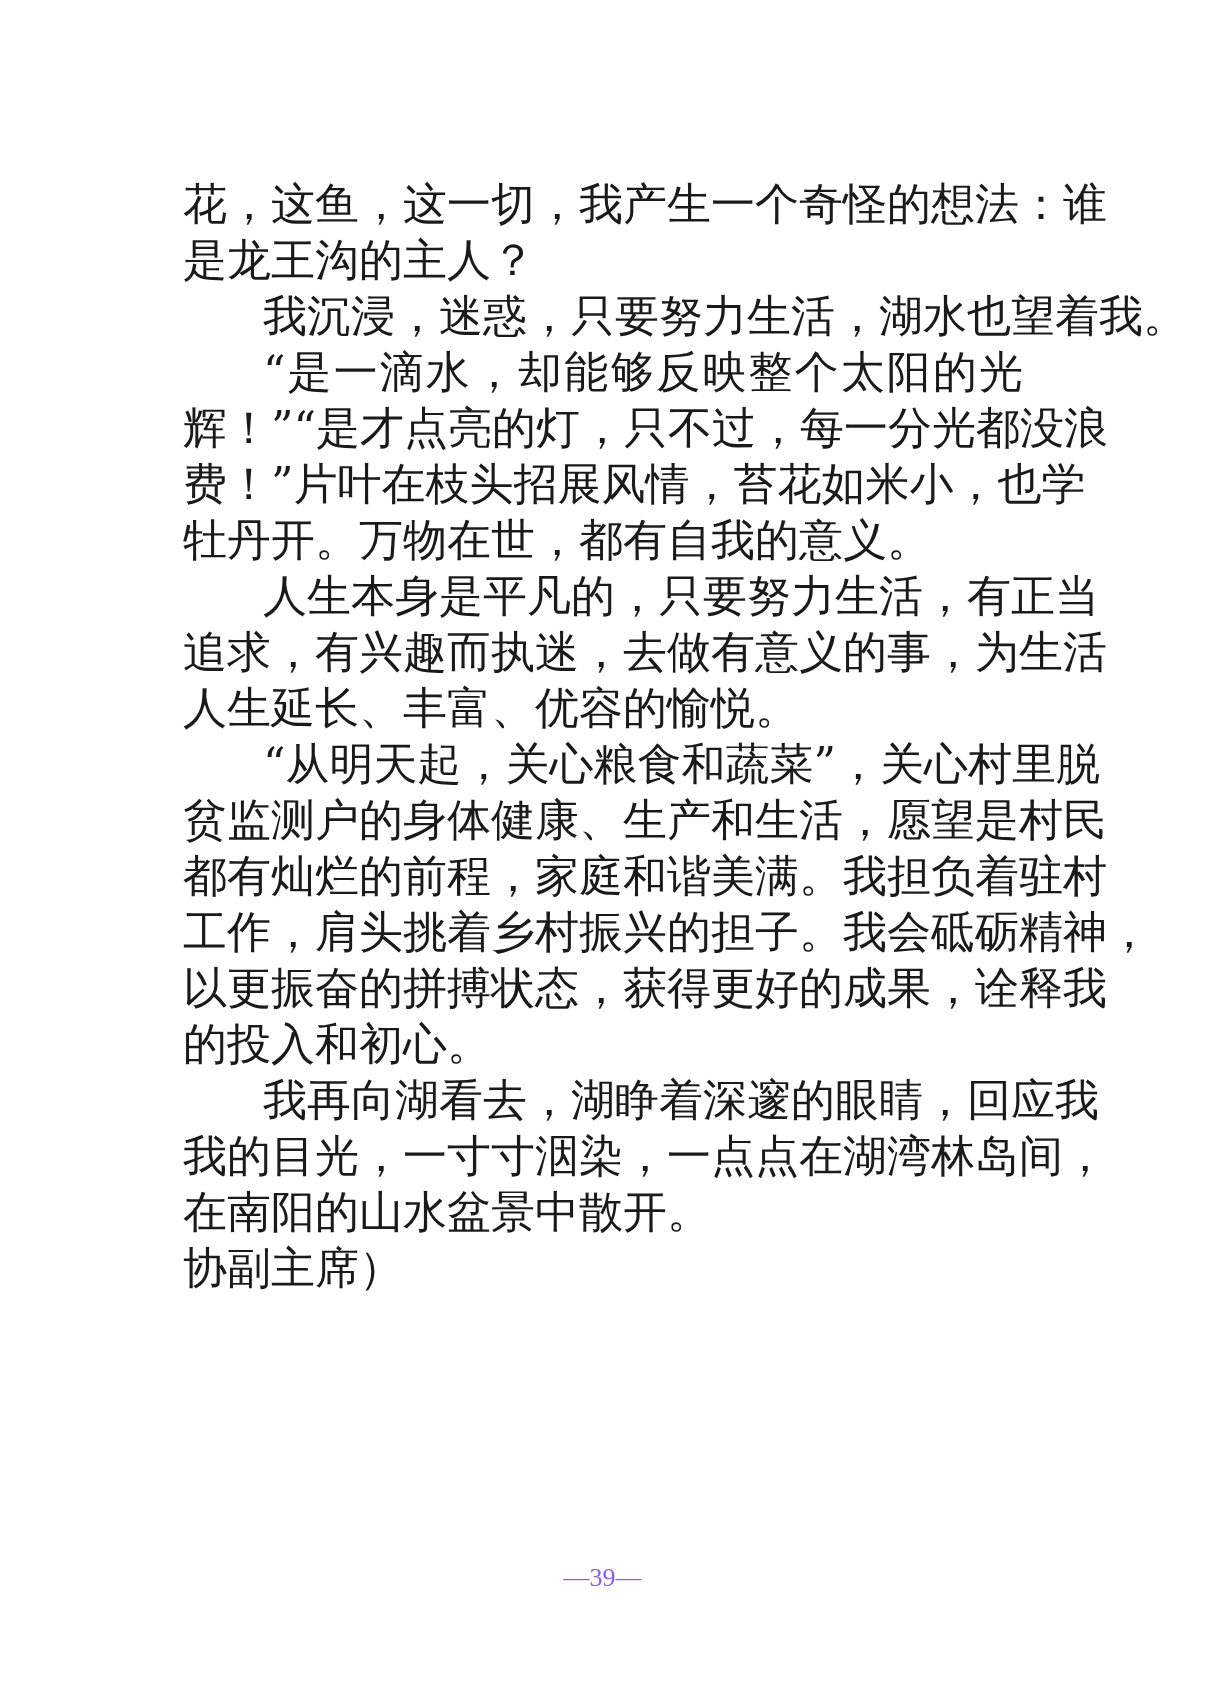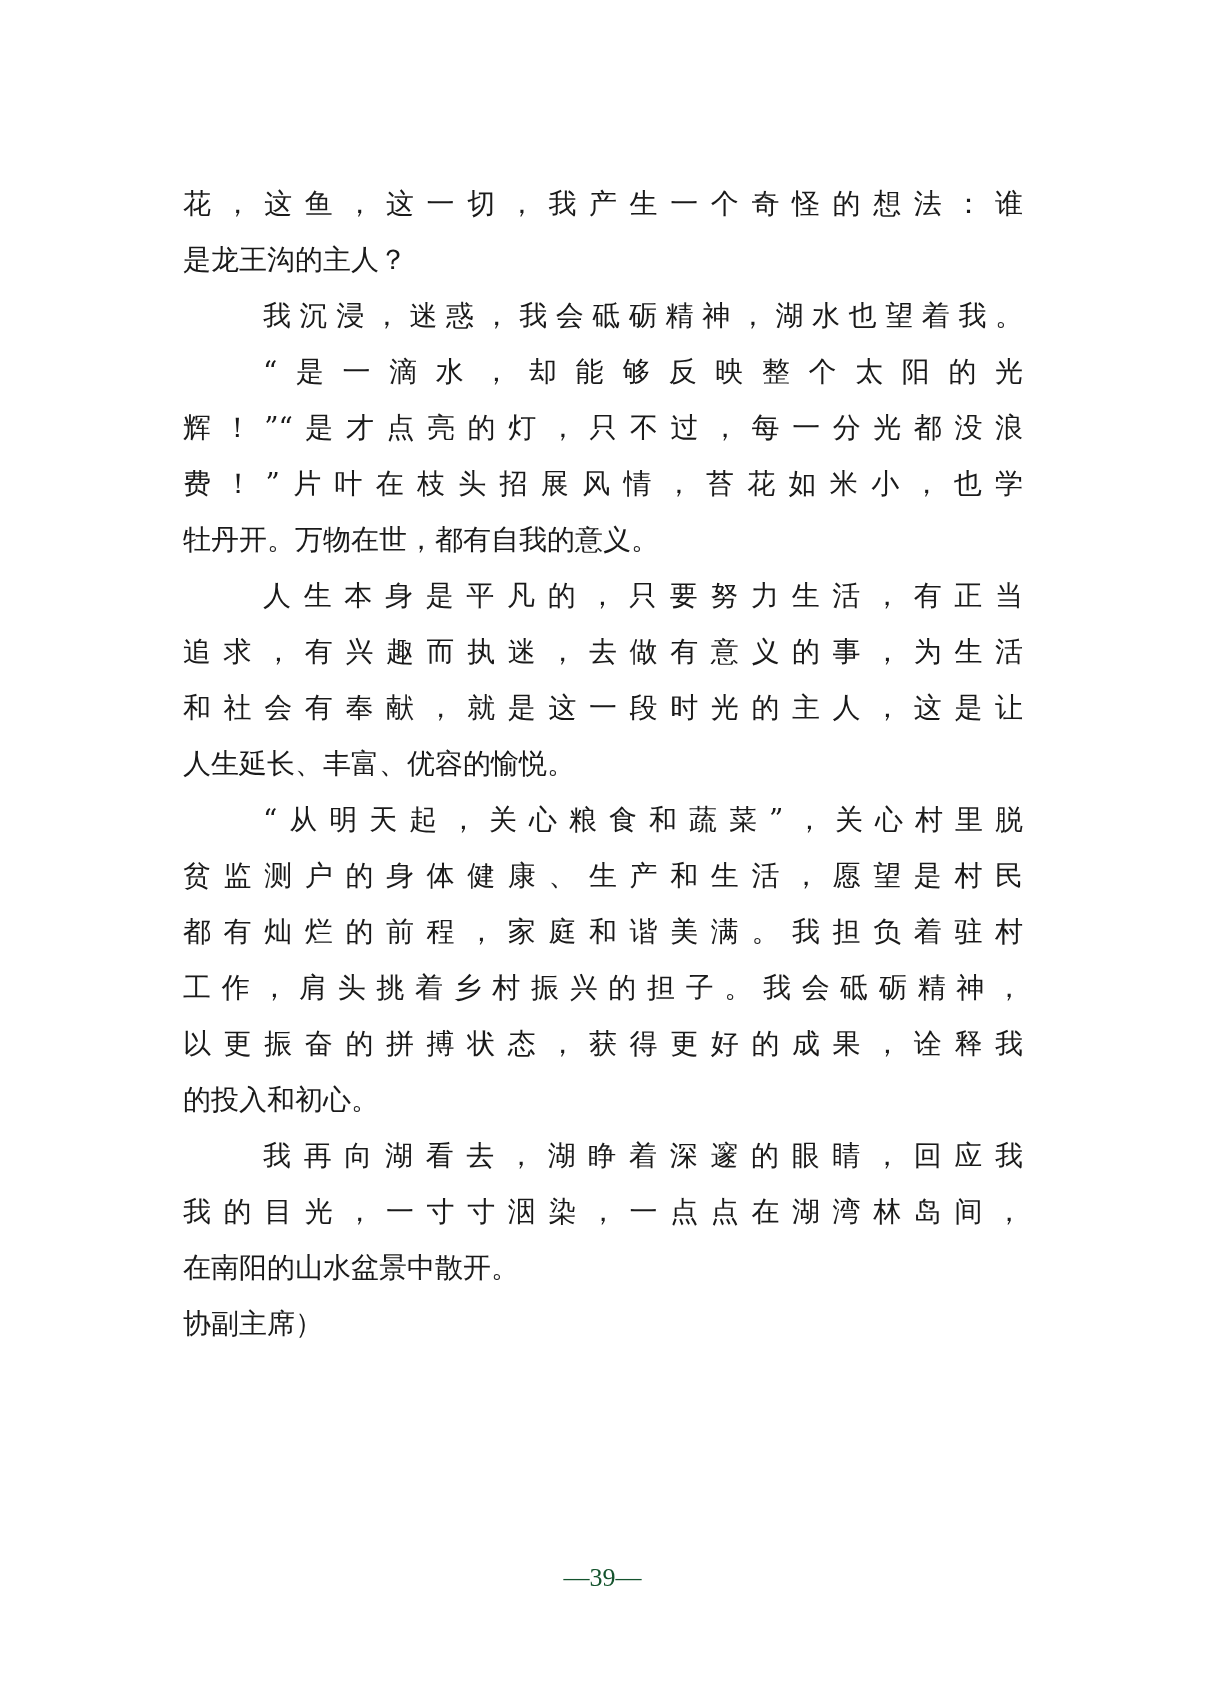--- a/index.html
+++ b/index.html
@@ -6,58 +6,57 @@
   body { width: 1205px; height: 1701px; position: relative; overflow: hidden; }
   .page {
     position: absolute; left: 0; top: 0; width: 1205px; height: 1701px; background: #ffffff;
   }
   .text-block {
     position: absolute;
     left: 183px;
     top: 176px;
     width: 840px;
     font-family: "DejaVu Serif", "Liberation Serif", serif;
-    font-size: 28px;
+    font-size: 44px;
     line-height: 56px;
     color: #1a1a1a;
   }
   .line {
     height: 56px;
     white-space: nowrap;
     text-align: justify;
     text-align-last: justify;
     letter-spacing: 0px;
   }
   .line.last { text-align-last: left; }
   .line.indent { padding-left: 80px; }
   .page-number {
     position: absolute;
     left: 0; width: 1205px;
     top: 1563px;
     text-align: center;
     font-family: "Liberation Serif", "DejaVu Serif", serif;
     font-size: 26px;
-    color: #14532d;
+    color: #8b5cf6;
   }
 </style>
 </head>
 <body>
 
 <div class="page">
   <div class="text-block">
     <div class="line">花，这鱼，这一切，我产生一个奇怪的想法：谁</div>
     <div class="line last">是龙王沟的主人？</div>
-    <div class="line indent">我沉浸，迷惑，我会砥砺精神，湖水也望着我。</div>
+    <div class="line indent">我沉浸，迷惑，只要努力生活，湖水也望着我。</div>
     <div class="line indent">“是一滴水，却能够反映整个太阳的光</div>
     <div class="line">辉！”“是才点亮的灯，只不过，每一分光都没浪</div>
     <div class="line">费！”片叶在枝头招展风情，苔花如米小，也学</div>
     <div class="line last">牡丹开。万物在世，都有自我的意义。</div>
     <div class="line indent">人生本身是平凡的，只要努力生活，有正当</div>
     <div class="line">追求，有兴趣而执迷，去做有意义的事，为生活</div>
-    <div class="line">和社会有奉献，就是这一段时光的主人，这是让</div>
     <div class="line last">人生延长、丰富、优容的愉悦。</div>
     <div class="line indent">“从明天起，关心粮食和蔬菜”，关心村里脱</div>
     <div class="line">贫监测户的身体健康、生产和生活，愿望是村民</div>
     <div class="line">都有灿烂的前程，家庭和谐美满。我担负着驻村</div>
     <div class="line">工作，肩头挑着乡村振兴的担子。我会砥砺精神，</div>
     <div class="line">以更振奋的拼搏状态，获得更好的成果，诠释我</div>
     <div class="line last">的投入和初心。</div>
     <div class="line indent">我再向湖看去，湖睁着深邃的眼睛，回应我</div>
     <div class="line">我的目光，一寸寸洇染，一点点在湖湾林岛间，</div>
     <div class="line last">在南阳的山水盆景中散开。</div>

